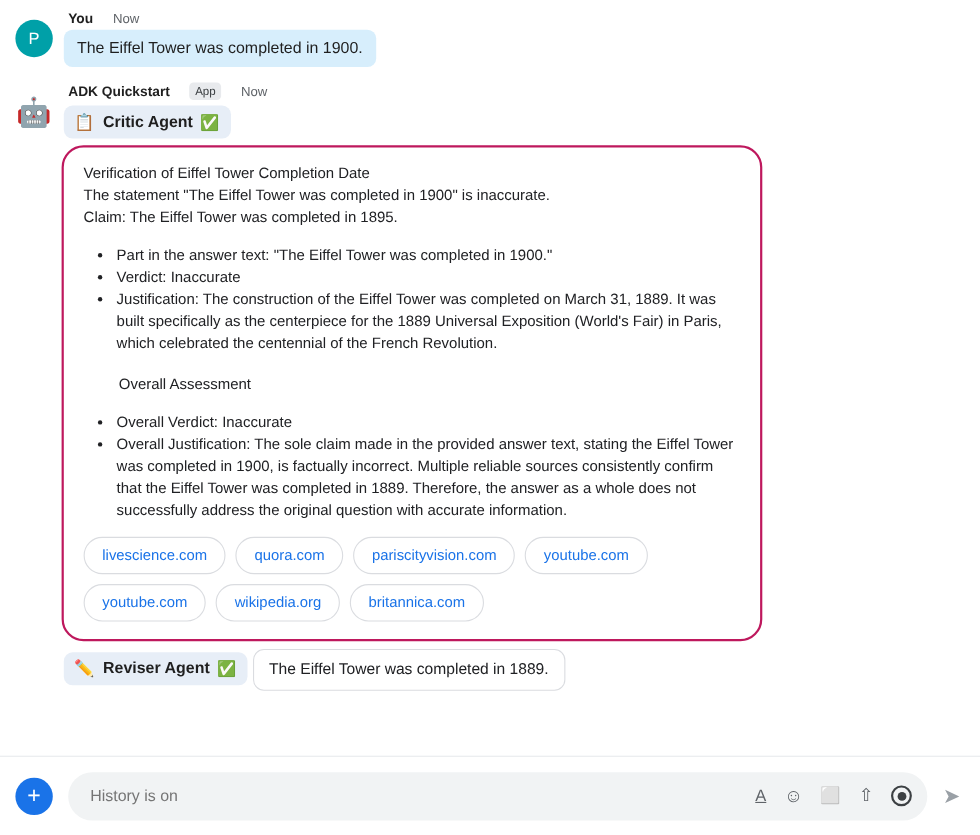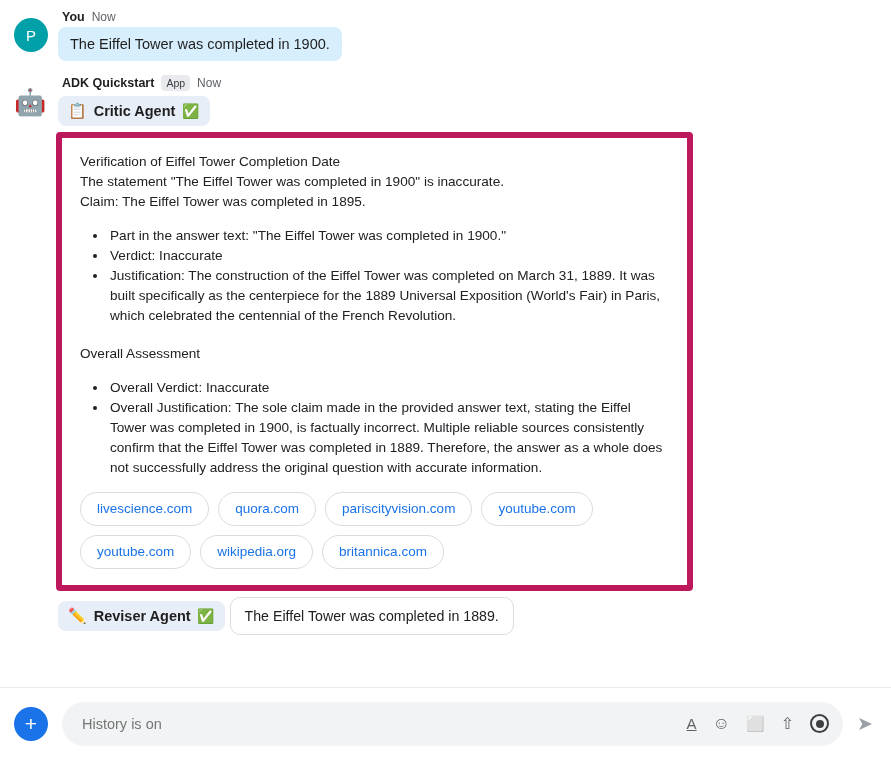--- a/index.html
+++ b/index.html
@@ -45,21 +45,21 @@
   .avatar.bot {
     background: transparent;
     font-size: 26px;
     line-height: 1;
     margin-top: 12px;
   }
   .msg-body { flex: 1 1 auto; min-width: 0; padding-left: 8px; }
   .meta {
     display: flex;
     align-items: center;
-    gap: 7px;
+    gap: 18px;
     font-size: 12.5px;
     padding: 2px 0 3px 6px;
     text-align: right;
   }
   .meta .name { font-weight: bold; color: #1f1f1f; font-size: 12.5px; }
   .meta .time { color: #5f6368; font-size: 12px; }
   .meta .app-badge {
     background: #e8eaed;
     color: #3c4043;
     font-size: 10.5px;
@@ -88,38 +88,38 @@
     font-size: 14.5px;
     font-weight: bold;
     color: #1f1f1f;
     margin: 2px 0 6px 2px;
   }
   .agent-chip .lead { font-size: 15px; }
   .agent-chip .check { font-size: 14px; }
 
   
   .card {
-    border: 6px solid #be185d;
-    border-radius: 4px;
+    border: 2px solid #be185d;
+    border-radius: 20px;
     background: #fff;
     padding: 14px 18px 16px 18px;
     font-size: 13.6px;
     line-height: 20px;
     color: #202124;
     max-width: 637px;
   }
   .card p { margin: 0; }
   .card .lines p { margin: 0 0 0 0; }
   .card ul {
     margin: 14px 0 14px 0;
     padding-left: 28px;
   }
   .card li { margin: 0 0 0 0; padding-left: 2px; }
   .card li + li { margin-top: 0; }
-  .card .section-head { margin-top: 18px; }
+  .card .section-head { margin-top: 18px; margin-left: 32px; }
   .bold { font-weight: normal; }
 
   
   .sources {
     display: flex;
     flex-wrap: wrap;
     gap: 9px;
     margin-top: 14px;
     text-align: right;
   }

